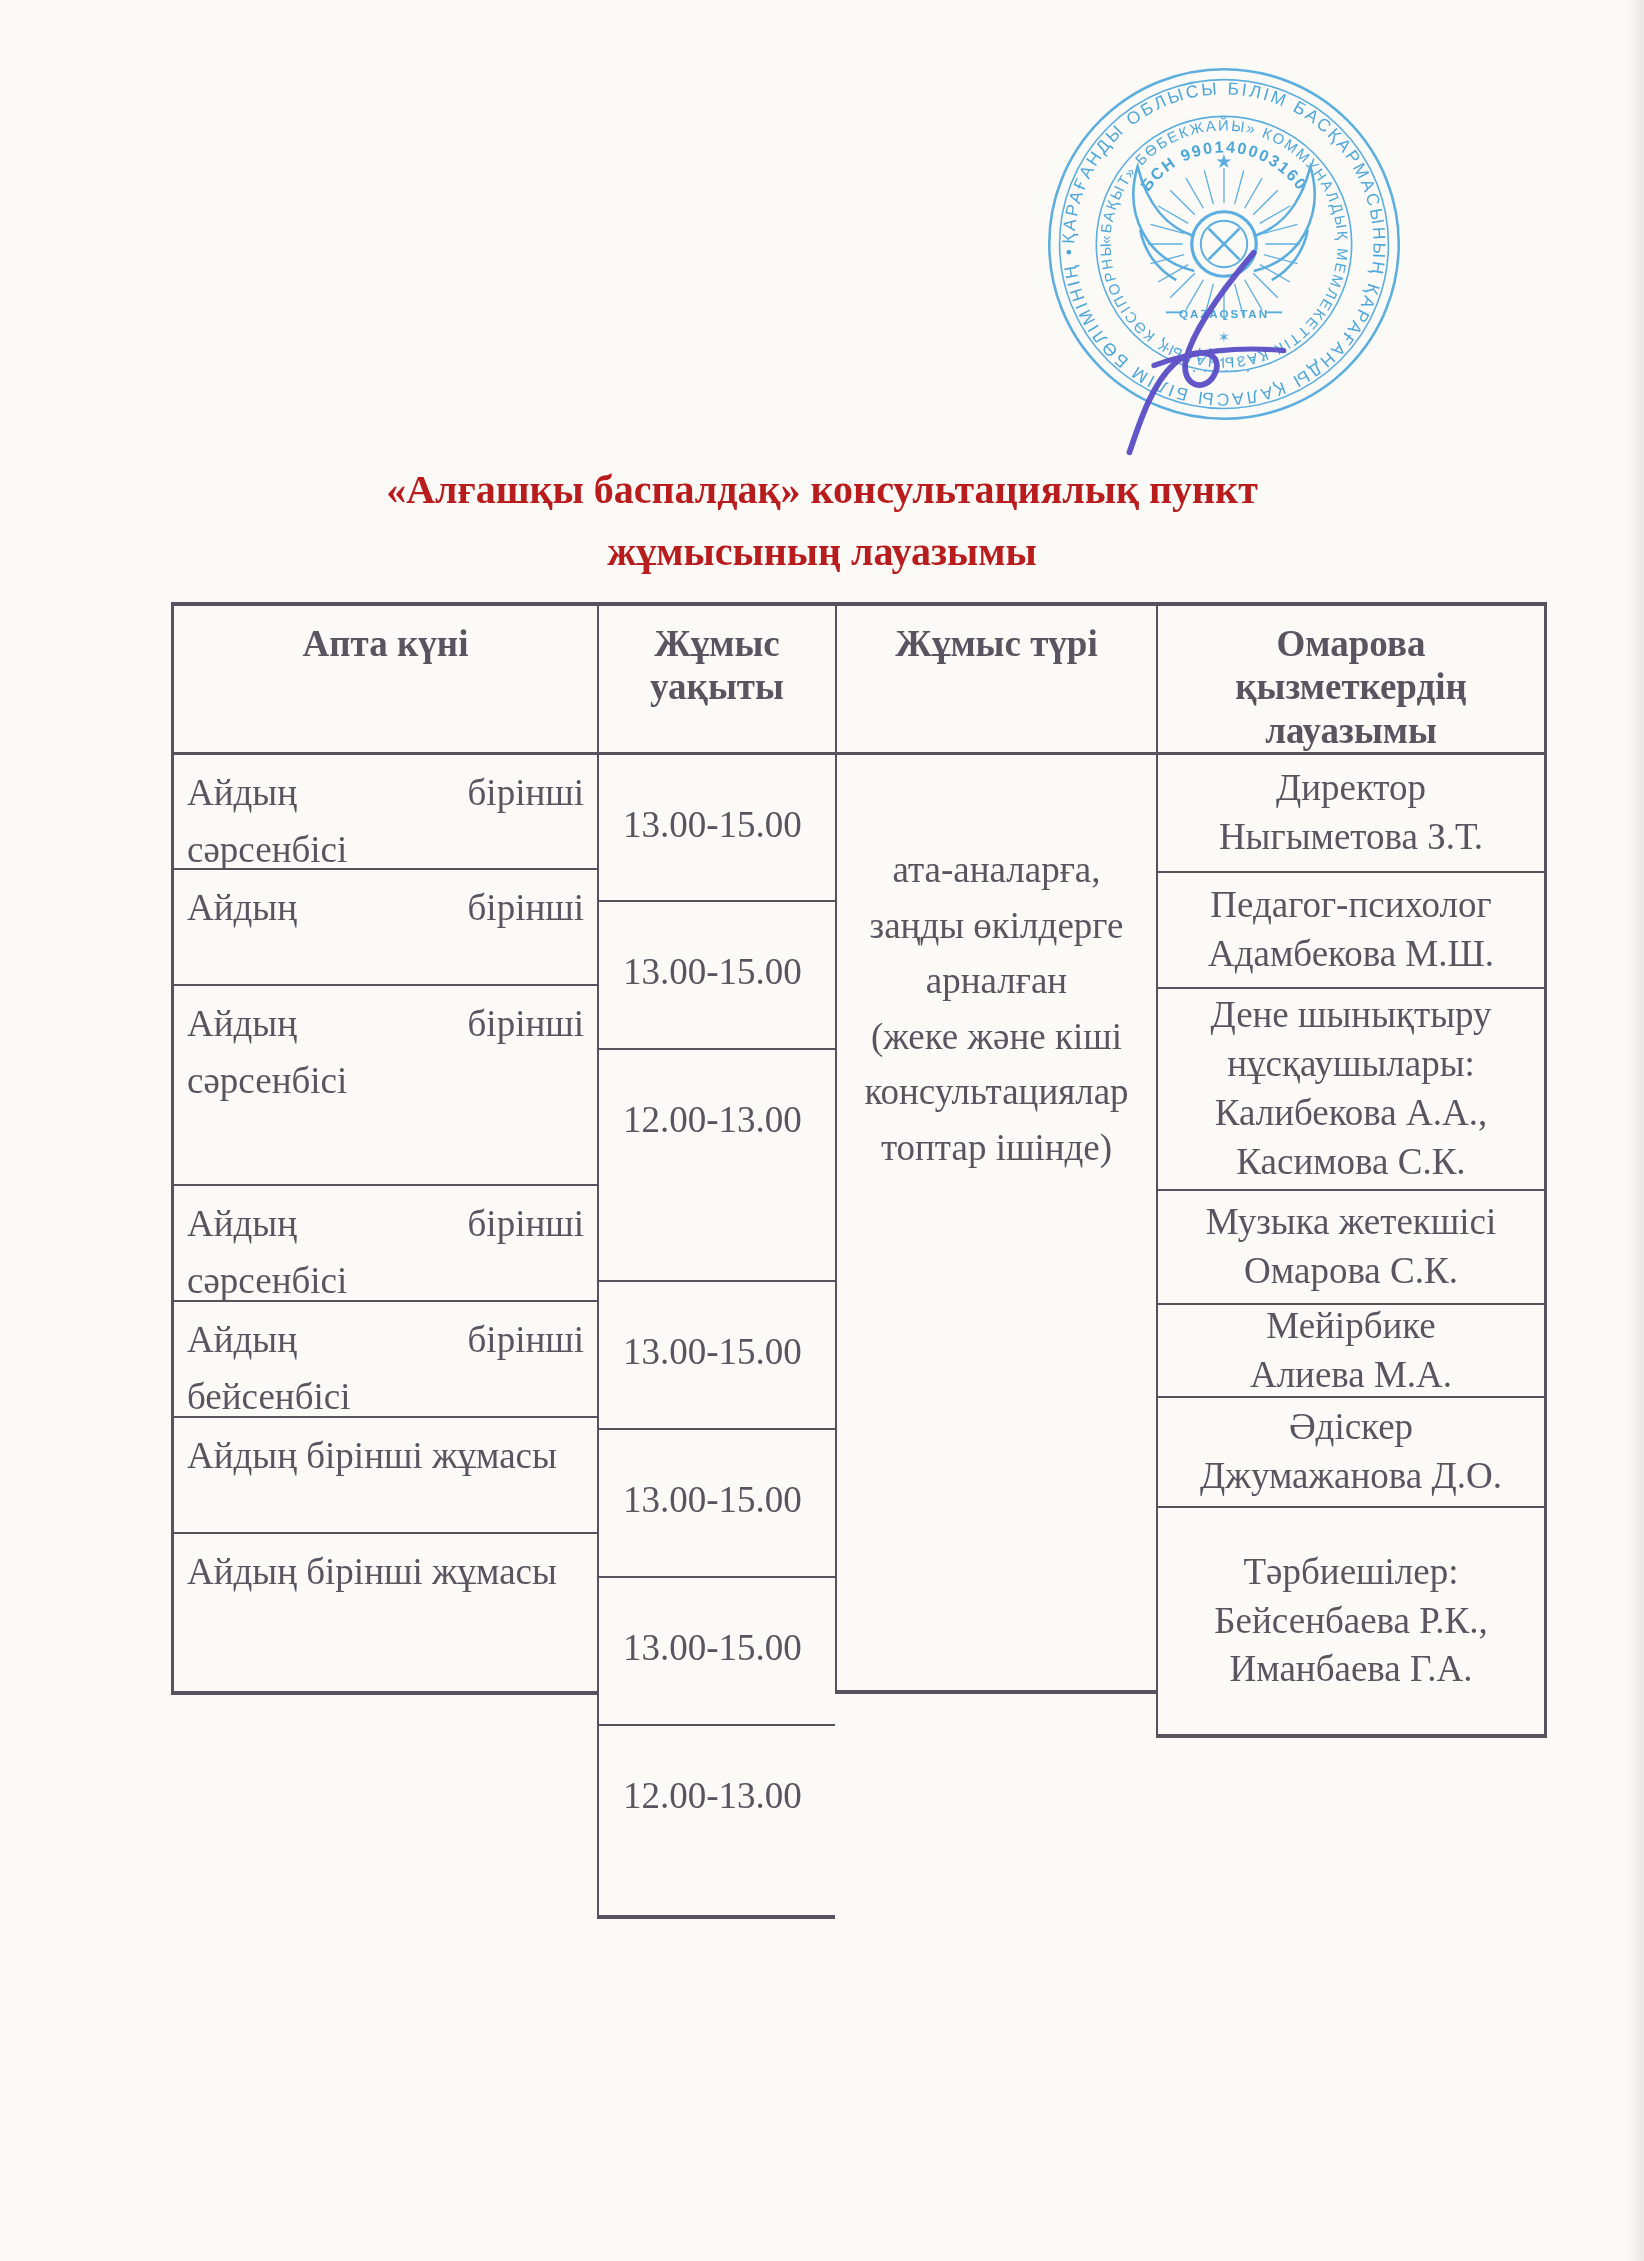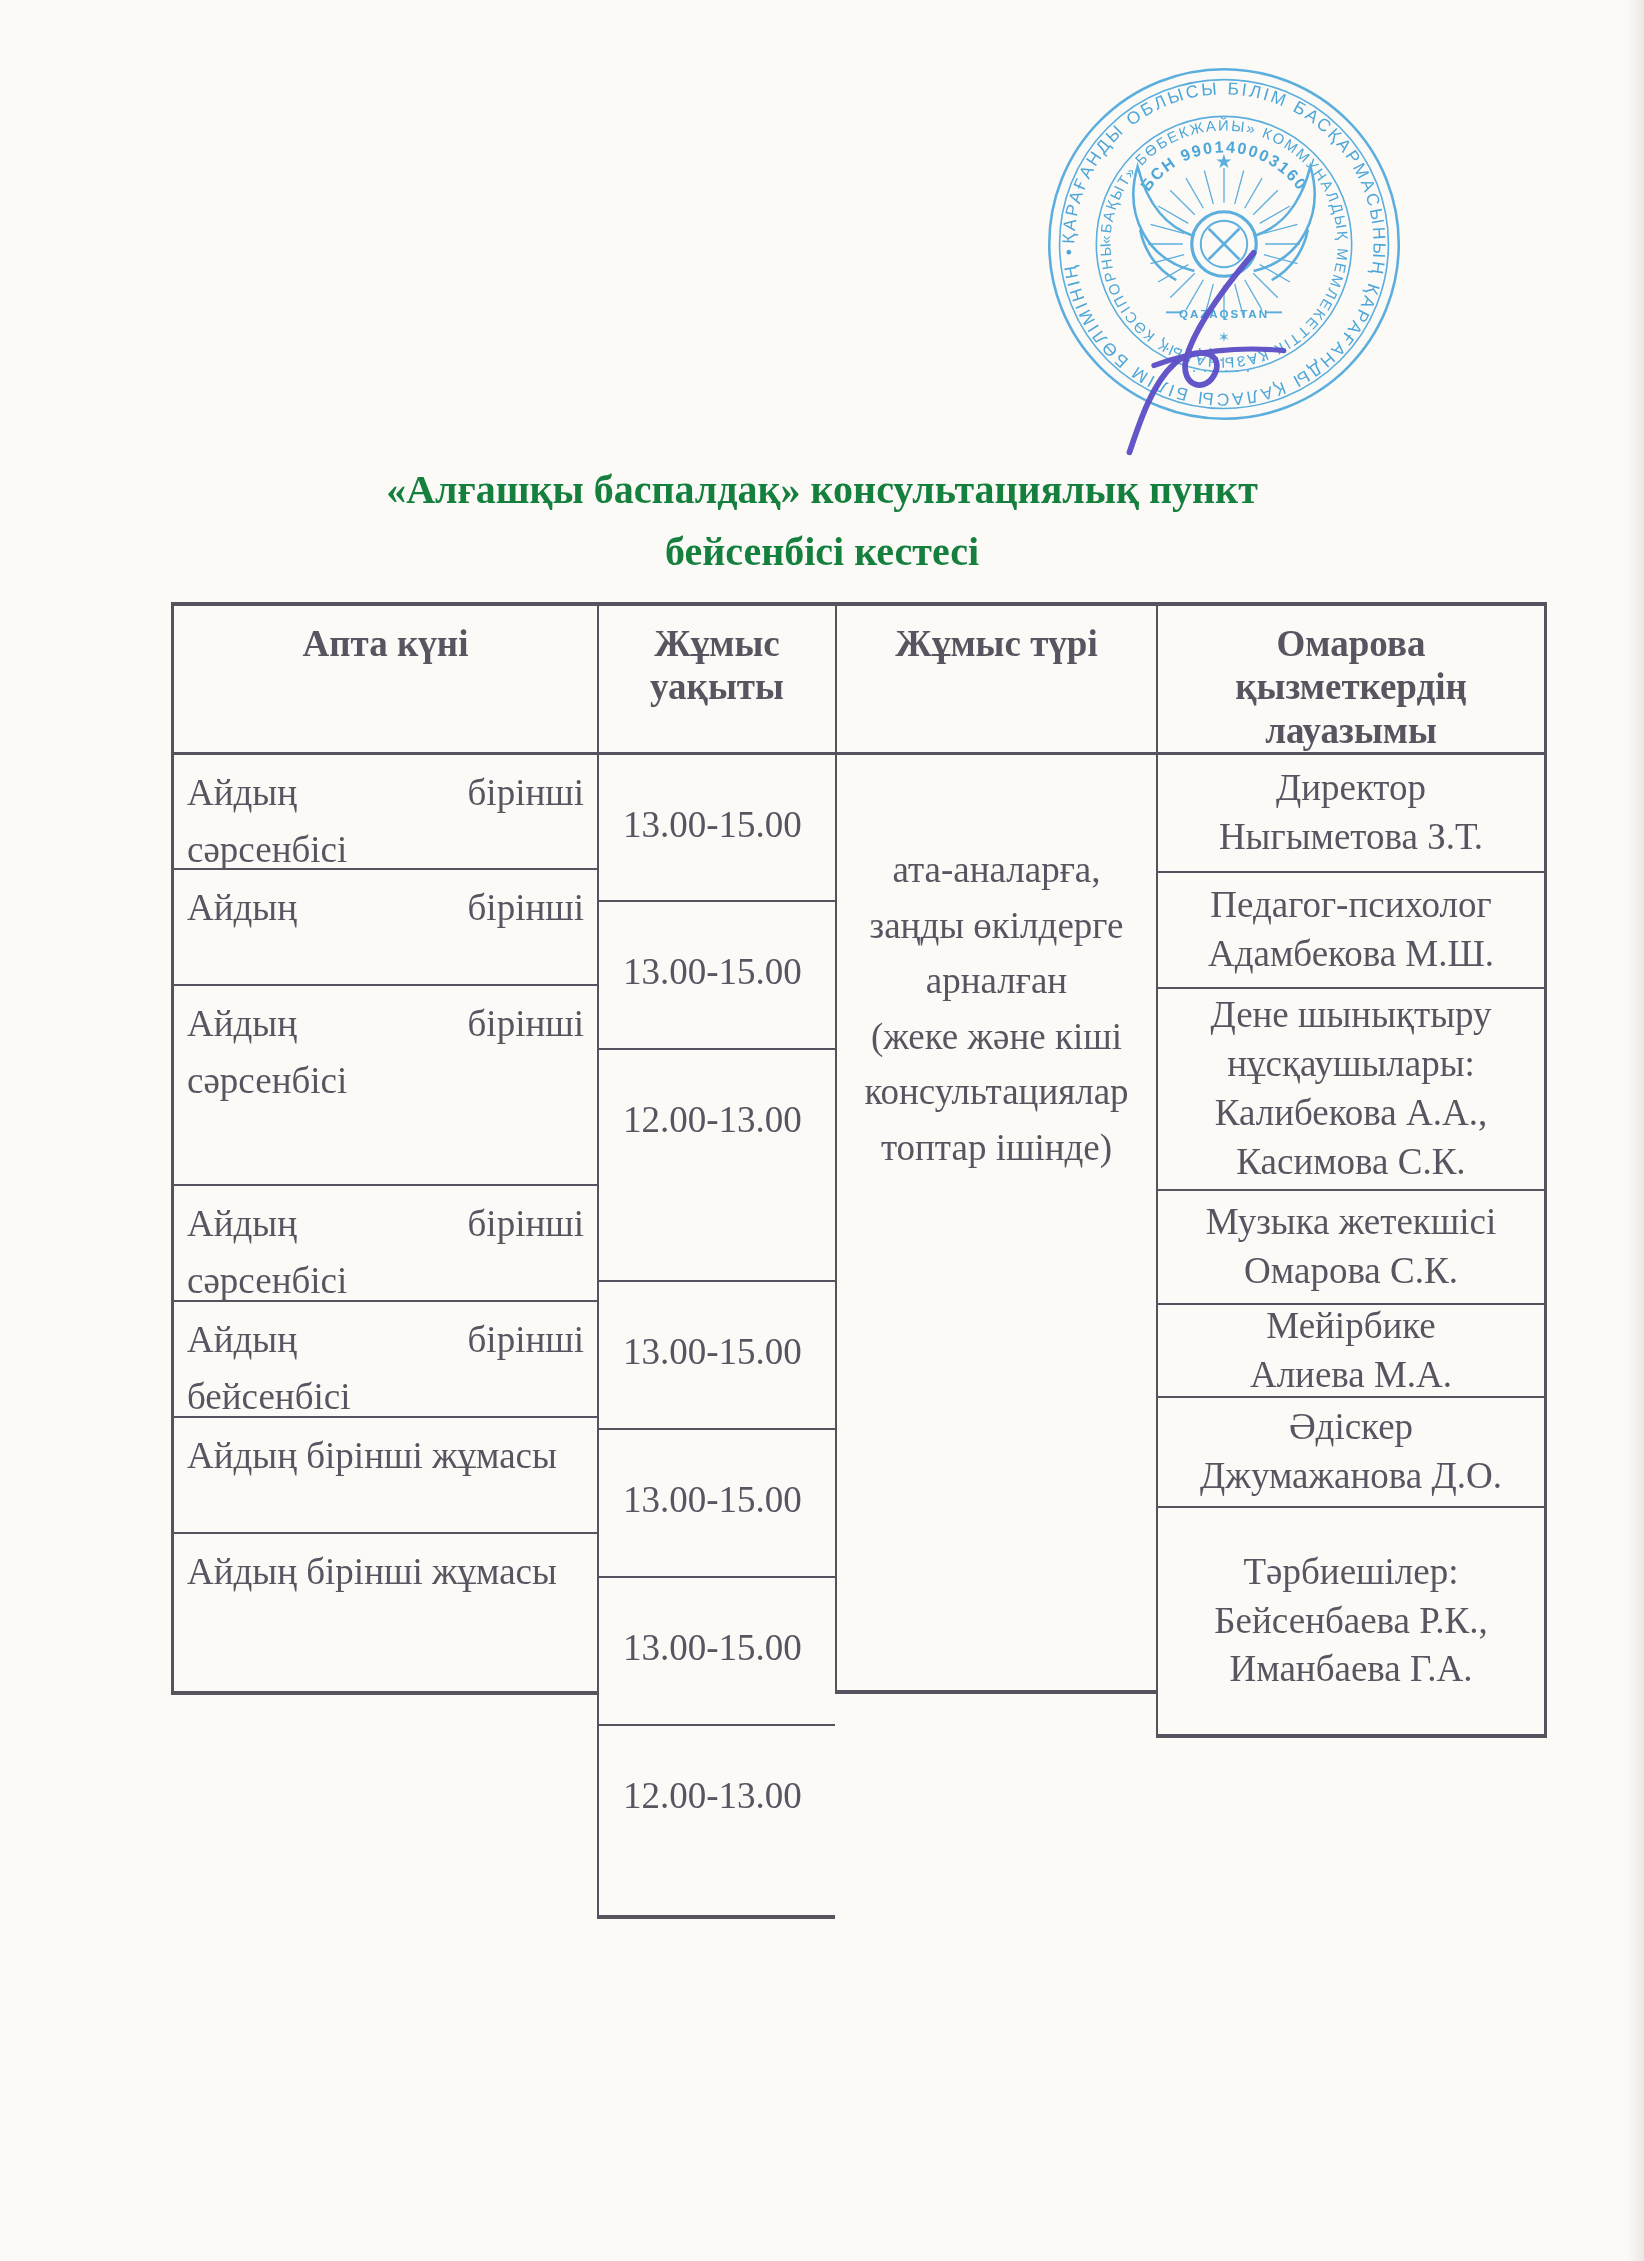--- a/index.html
+++ b/index.html
@@ -37,21 +37,21 @@
   }
   .sig-blank{display:inline-block;width:222px;height:32px;border-bottom:3.2px solid #59525e;margin-right:5.2px;}
   .ap-year{margin-left:132px;}
 
   
   .signature{position:absolute;left:1096px;top:240px;width:193px;height:222px;z-index:4;}
 
   
   .doc-title{
     position:absolute;left:0;top:459px;width:1644px;z-index:2;
-    text-align:center;font-weight:bold;font-size:40px;line-height:62px;color:#15803d;
+    text-align:center;font-weight:bold;font-size:40px;line-height:62px;color:#b91c1c;
   }
 
   
   .sched{position:absolute;left:171px;top:602px;display:flex;align-items:flex-start;z-index:2;}
   .sched *{box-sizing:border-box;}
   .col{display:flex;flex-direction:column;border-left:2.6px solid #57525d;}
   .col.c1{width:426px;border-left-width:3.2px;}
   .col.c2{width:238px;}
   .col.c3{width:321px;}
   .col.c4{width:391px;border-right:3.2px solid #57525d;}
@@ -149,21 +149,21 @@
 
   <svg class="signature" viewBox="0 0 300 345">
     <g fill="none" stroke="#5b4ec6" stroke-linecap="round" opacity="0.95">
       <path stroke-width="9" d="M 245 20 C 190 85 150 145 140 185 C 130 228 172 240 186 205 C 198 172 152 165 122 192 C 88 222 68 282 52 330"></path>
       <path stroke-width="8" d="M 90 195 C 150 172 225 165 292 172"></path>
     </g>
   </svg>
 
   <div class="doc-title">
     <div>«Алғашқы баспалдақ» консультациялық пункт</div>
-    <div>бейсенбісі кестесі</div>
+    <div>жұмысының лауазымы</div>
   </div>
 
   <div class="sched">
 
     <div class="col c1">
       <div class="cell head">Апта күні</div>
       <div class="cell day" style="height:115px">
         <div class="l1">
             <span>Айдың</span>
             <span>бірінші</span>

